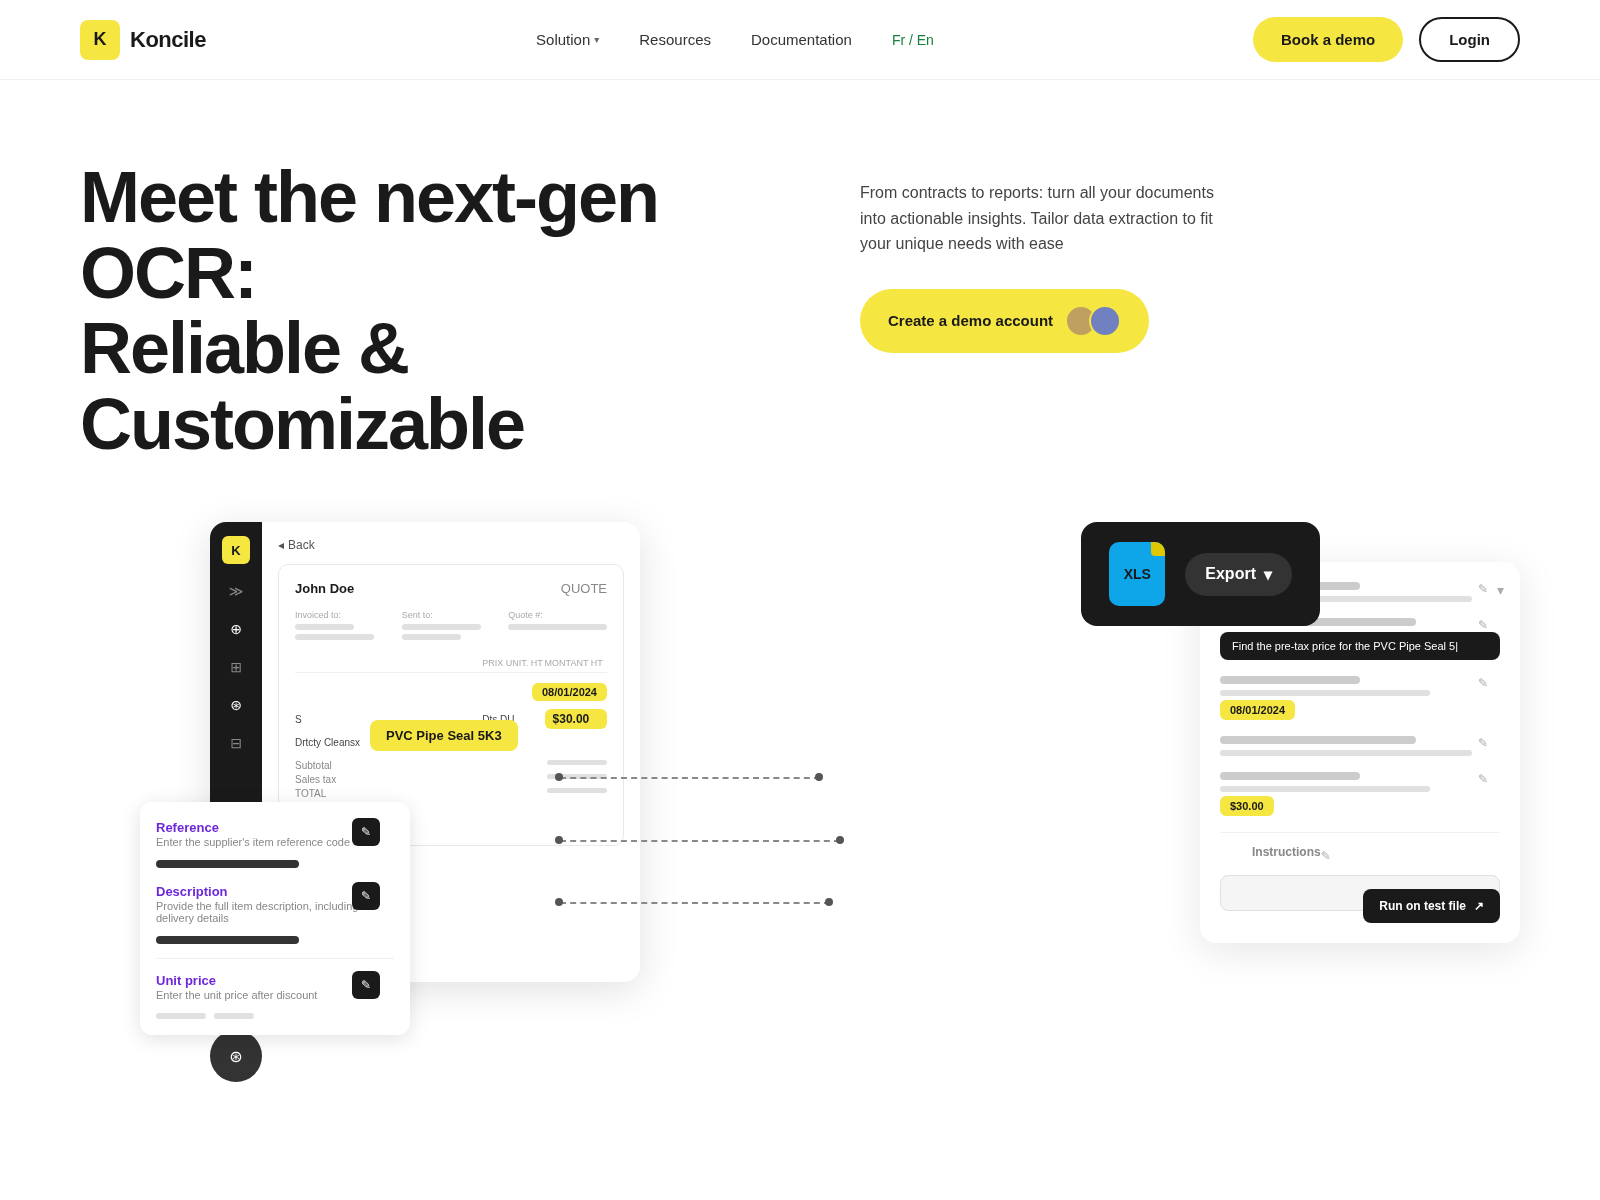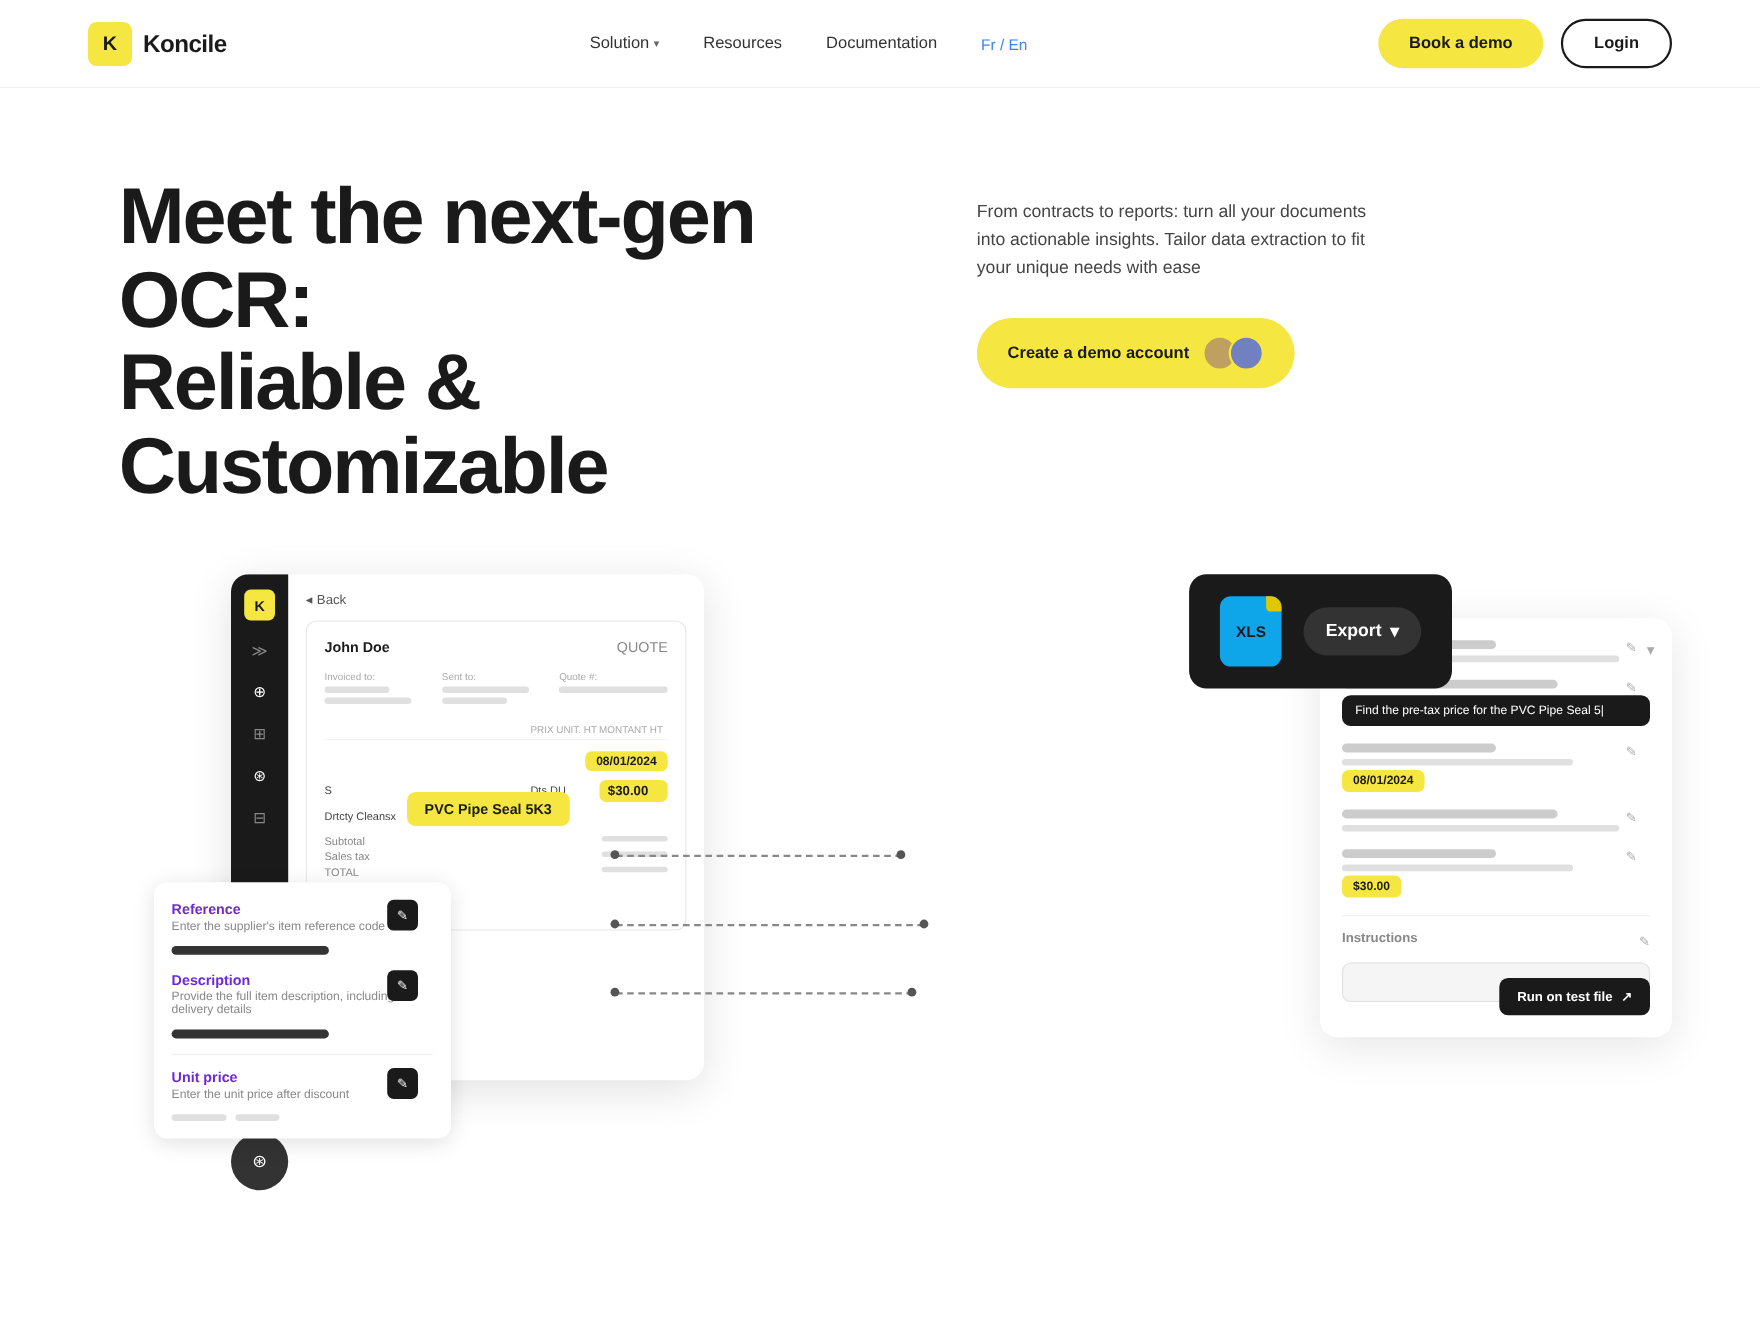--- a/index.html
+++ b/index.html
@@ -56,21 +56,21 @@
       display: flex;
       align-items: center;
       gap: 4px;
     }
     .nav-item .chevron {
       font-size: 10px;
       color: #666;
     }
     .lang-switcher {
       font-size: 14px;
-      color: #3b82f6;
+      color: #15803d;
     }
     .navbar-actions {
       display: flex;
       align-items: center;
       gap: 16px;
     }
     .btn-demo {
       background: #F5E642;
       border: none;
       border-radius: 50px;
@@ -90,21 +90,20 @@
       color: #1a1a1a;
       cursor: pointer;
     }
 
     
     .hero {
       display: flex;
       padding: 80px 80px 60px 80px;
       gap: 80px;
       align-items: flex-start;
-      margin-left: 28px;
     }
     .hero-left {
       flex: 1;
       max-width: 700px;
     }
     .hero-title {
       font-size: 72px;
       font-weight: 800;
       line-height: 1.05;
       color: #1a1a1a;
@@ -747,21 +746,21 @@
     </div>
 
     <div class="extract-row">
       <div class="extract-label-bar short"></div>
       <div class="extract-value-bar medium"></div>
       <div class="extract-price-badge">$30.00</div>
       <div class="extract-edit">✎</div>
     </div>
 
     <div class="instructions-section">
-      <div style="display:flex; justify-content:space-between; align-items:center; margin-bottom:8px;">
+      <div style="display:flex; align-items:center; margin-bottom:8px;margin-left:32px;">
         <span class="instructions-title">Instructions</span>
         <span style="color:#aaa; font-size:12px;">✎</span>
       </div>
       <div class="instructions-input"></div>
     </div>
 
     <div style="display:flex; justify-content:flex-end; margin-top:12px;">
       <button class="run-btn">
         <span>Run on test file</span>
         <span style="font-size:12px;">↗</span>

